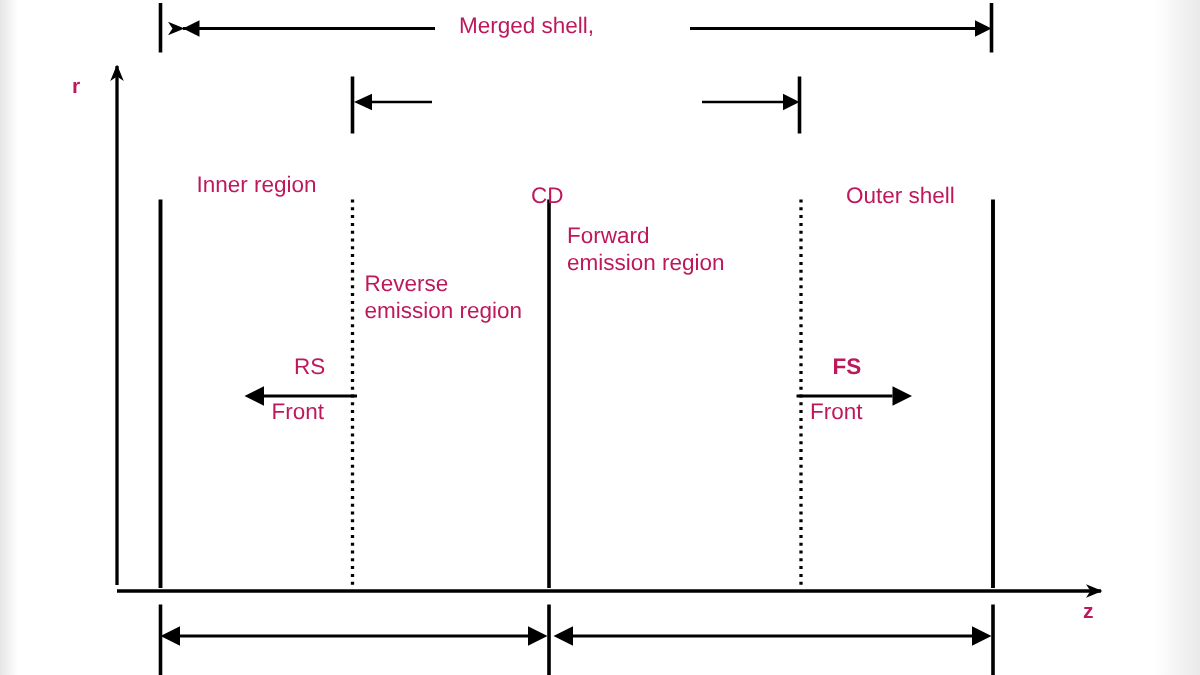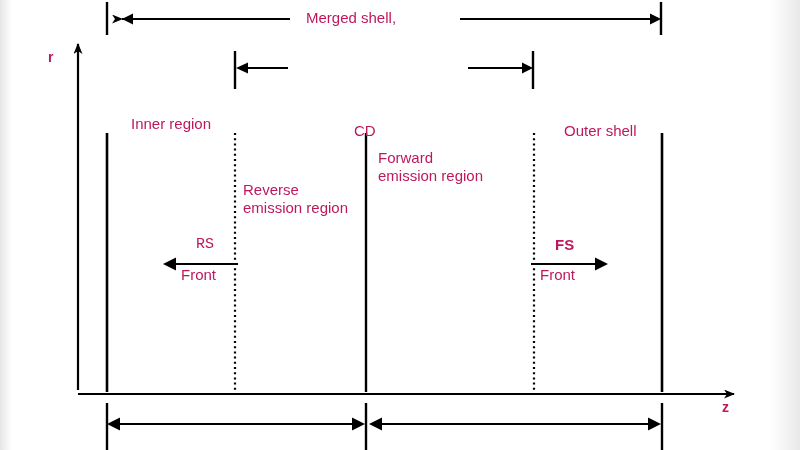--- a/index.html
+++ b/index.html
@@ -130,19 +130,19 @@
 
   <div class="lbl" style="left:131px; top:115px;">Inner region</div>
   <div class="lbl" style="left:354px; top:122px;">CD</div>
   <div class="lbl" style="left:564px; top:122px;">Outer shell</div>
 
   <div class="lbl" style="left:243px; top:149px;margin-top:32px;">Reverse
 emission region</div>
   <div class="lbl" style="left:378px; top:149px;">Forward
 emission region</div>
 
-  <div class="lbl" style="left:196px; top:236px;font-family:Liberation Mono, monospace;">RS</div>
+  <div class="lbl" style="left:196px; top:236px;">RS</div>
   <div class="lbl" style="left:181px; top:266px;">Front</div>
 
   <div class="lbl" style="left:555px; top:236px;font-weight:bold;">FS</div>
   <div class="lbl" style="left:540px; top:266px;">Front</div>
 
 </div>
 
 </body></html>

